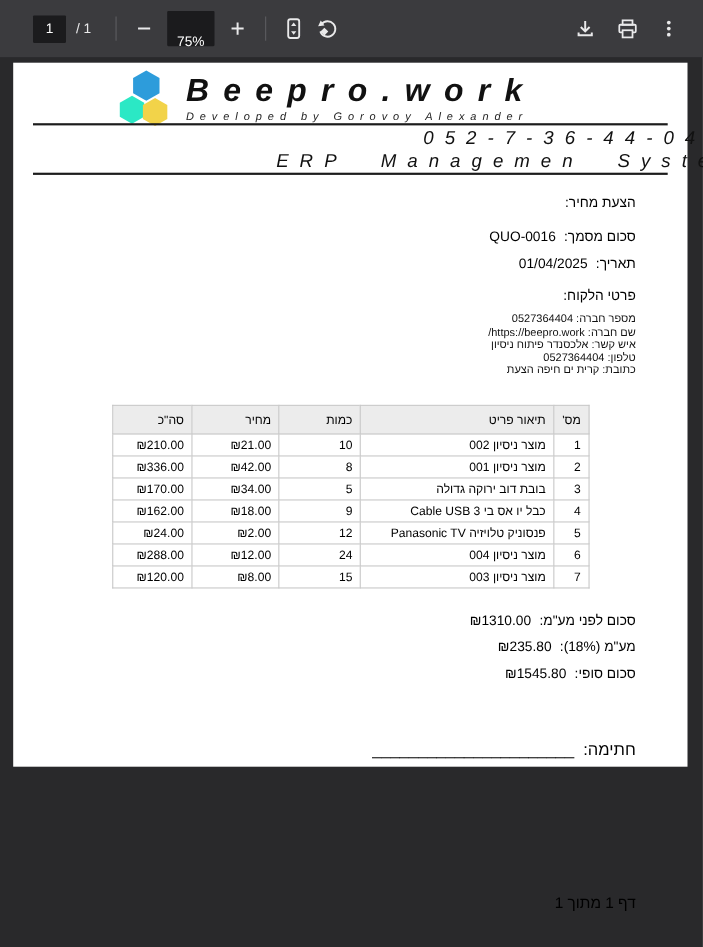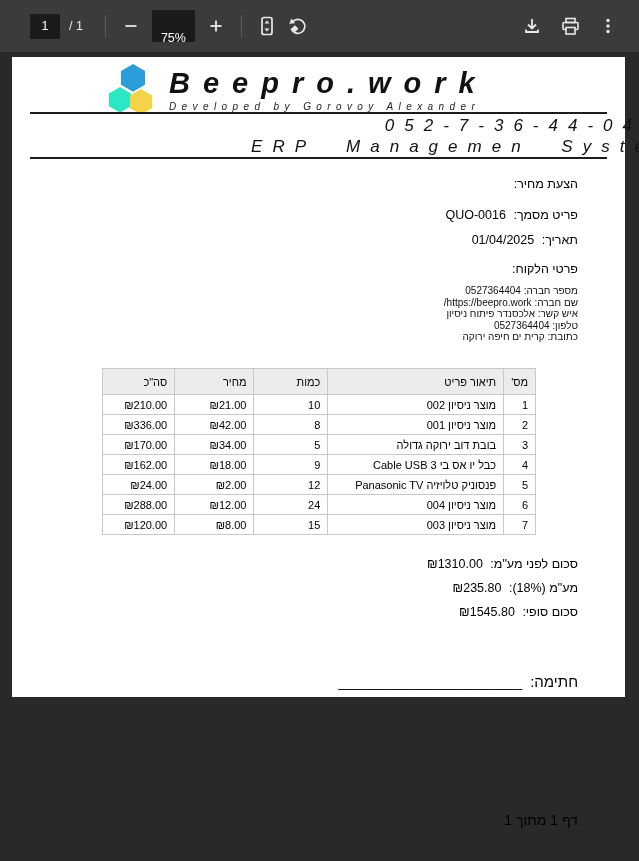--- a/index.html
+++ b/index.html
@@ -175,21 +175,21 @@
   </div>
 
   <div class="rule rule-1"></div>
   <div class="phone-line">052-7-36-44-04</div>
   <div class="erp-line">ERP Managemen System</div>
   <div class="rule rule-2"></div>
 
   <div class="rtl-line quote-title">הצעת מחיר:</div>
 
   <div class="rtl-line doc-number">
-    <span class="lbl">פריט מסמך:</span>
+    <span class="lbl">סכום מסמך:</span>
     <span>QUO-0016</span>
   </div>
 
   <div class="rtl-line doc-date">
     <span class="lbl">תאריך:</span>
     <span>01/04/2025</span>
   </div>
 
   <div class="rtl-line customer-header">פרטי הלקוח:</div>
 
@@ -205,21 +205,21 @@
     <div>
       <span>איש קשר:</span>
       <span>אלכסנדר פיתוח ניסיון</span>
     </div>
     <div>
       <span>טלפון:</span>
       <span>0527364404</span>
     </div>
     <div>
       <span>כתובת:</span>
-      <span>קרית ים חיפה ירוקה</span>
+      <span>קרית ים חיפה הצעת</span>
     </div>
   </div>
 
   <table class="items">
     <thead>
       <tr>
         <th class="col-no">מס'</th>
         <th class="col-desc">תיאור פריט</th>
         <th class="col-qty">כמות</th>
         <th class="col-price">מחיר</th>

